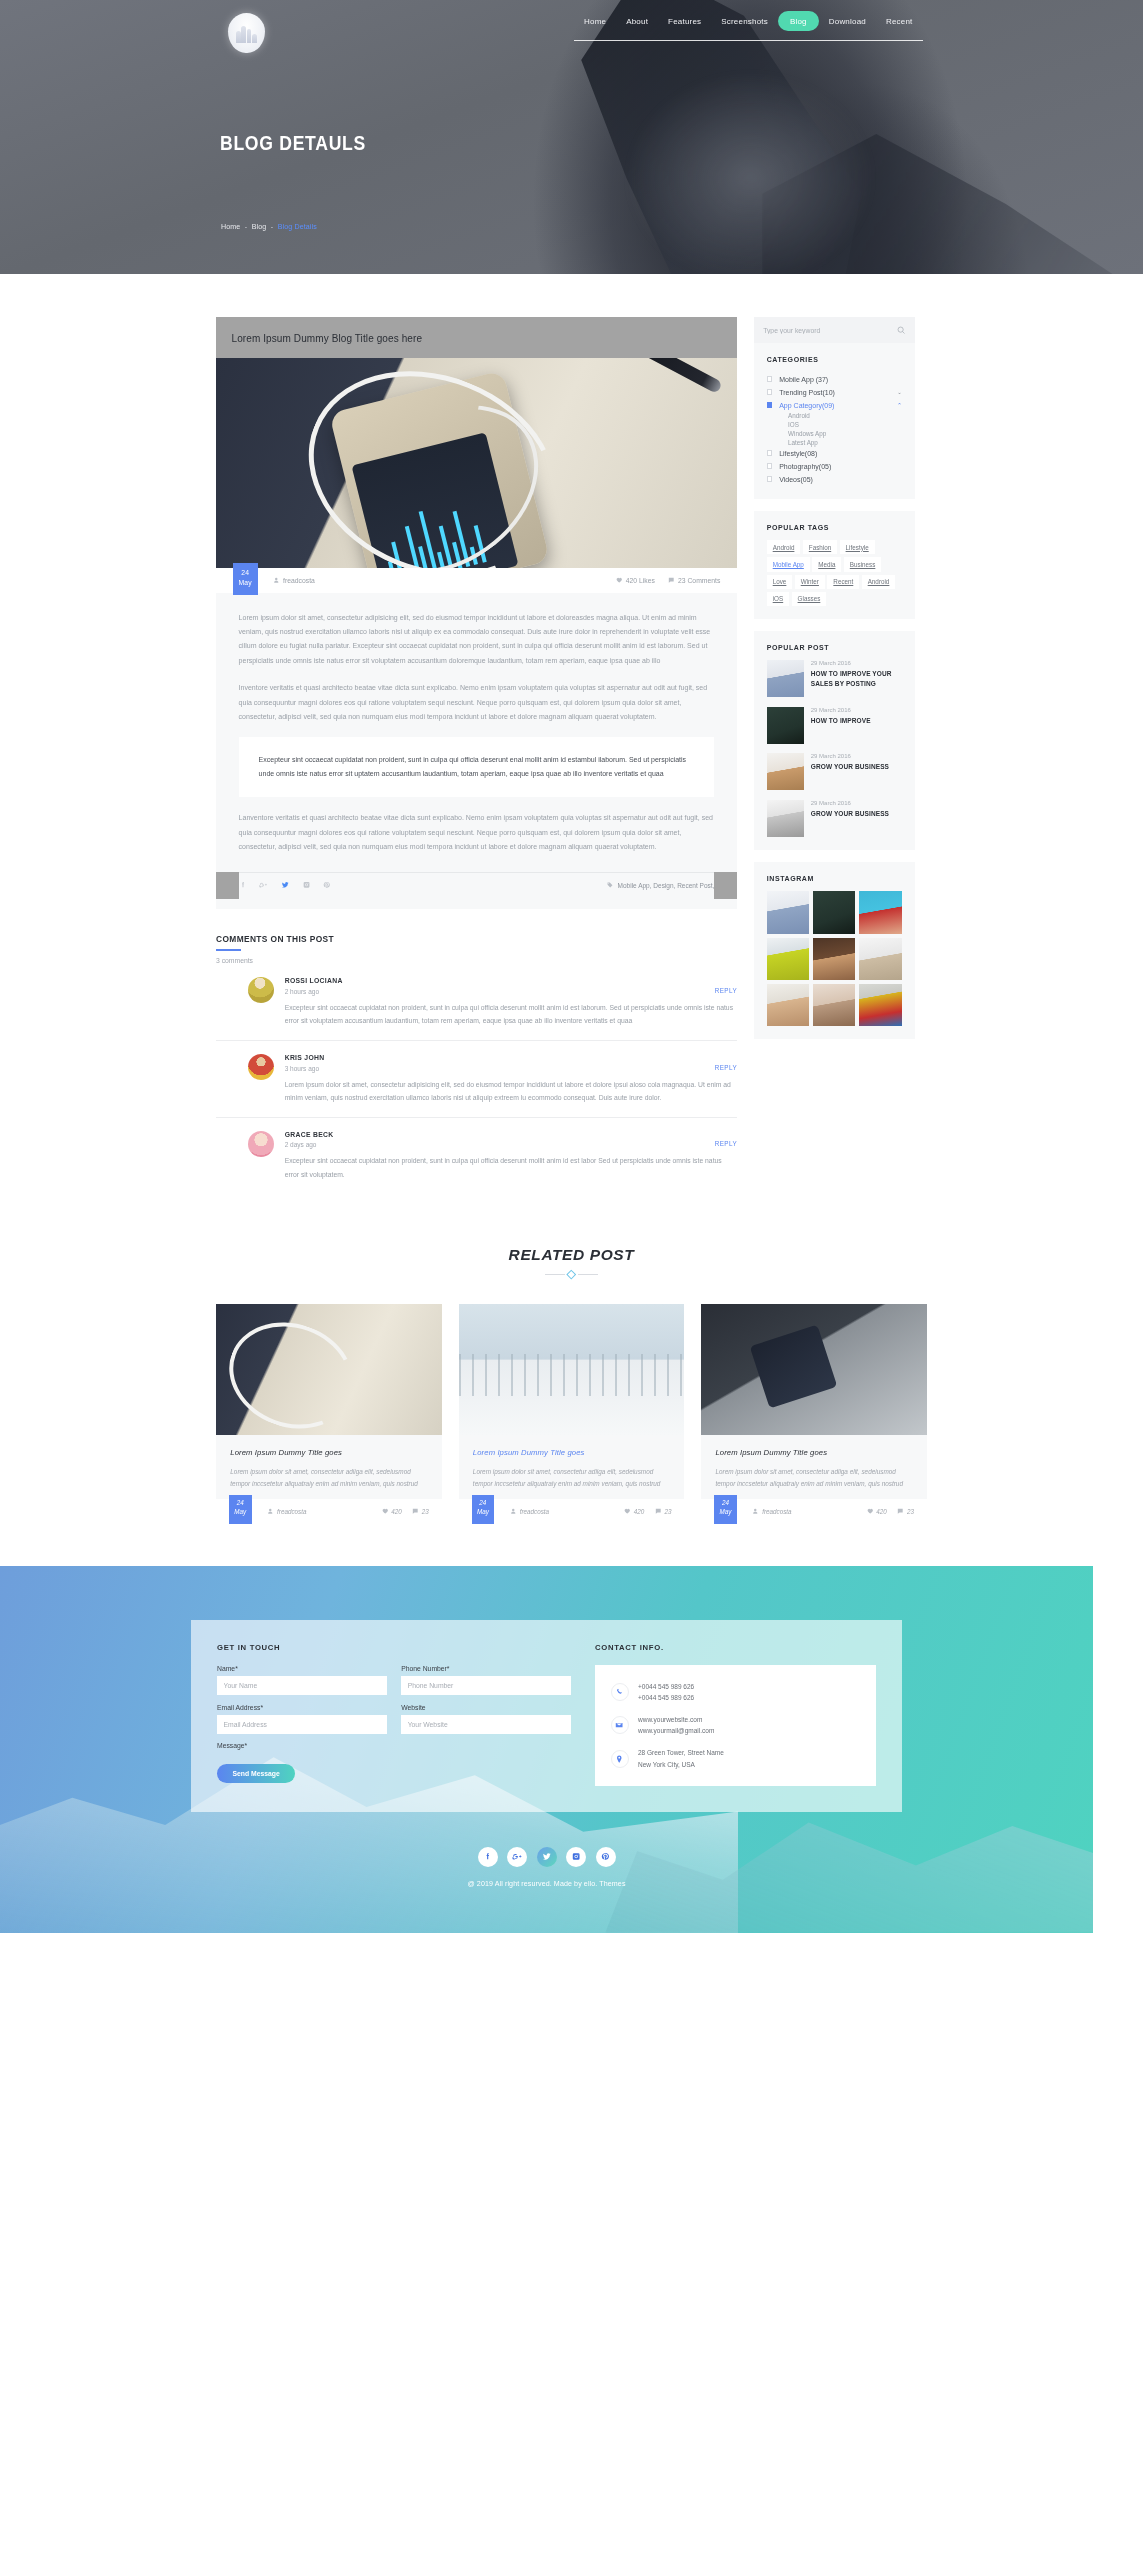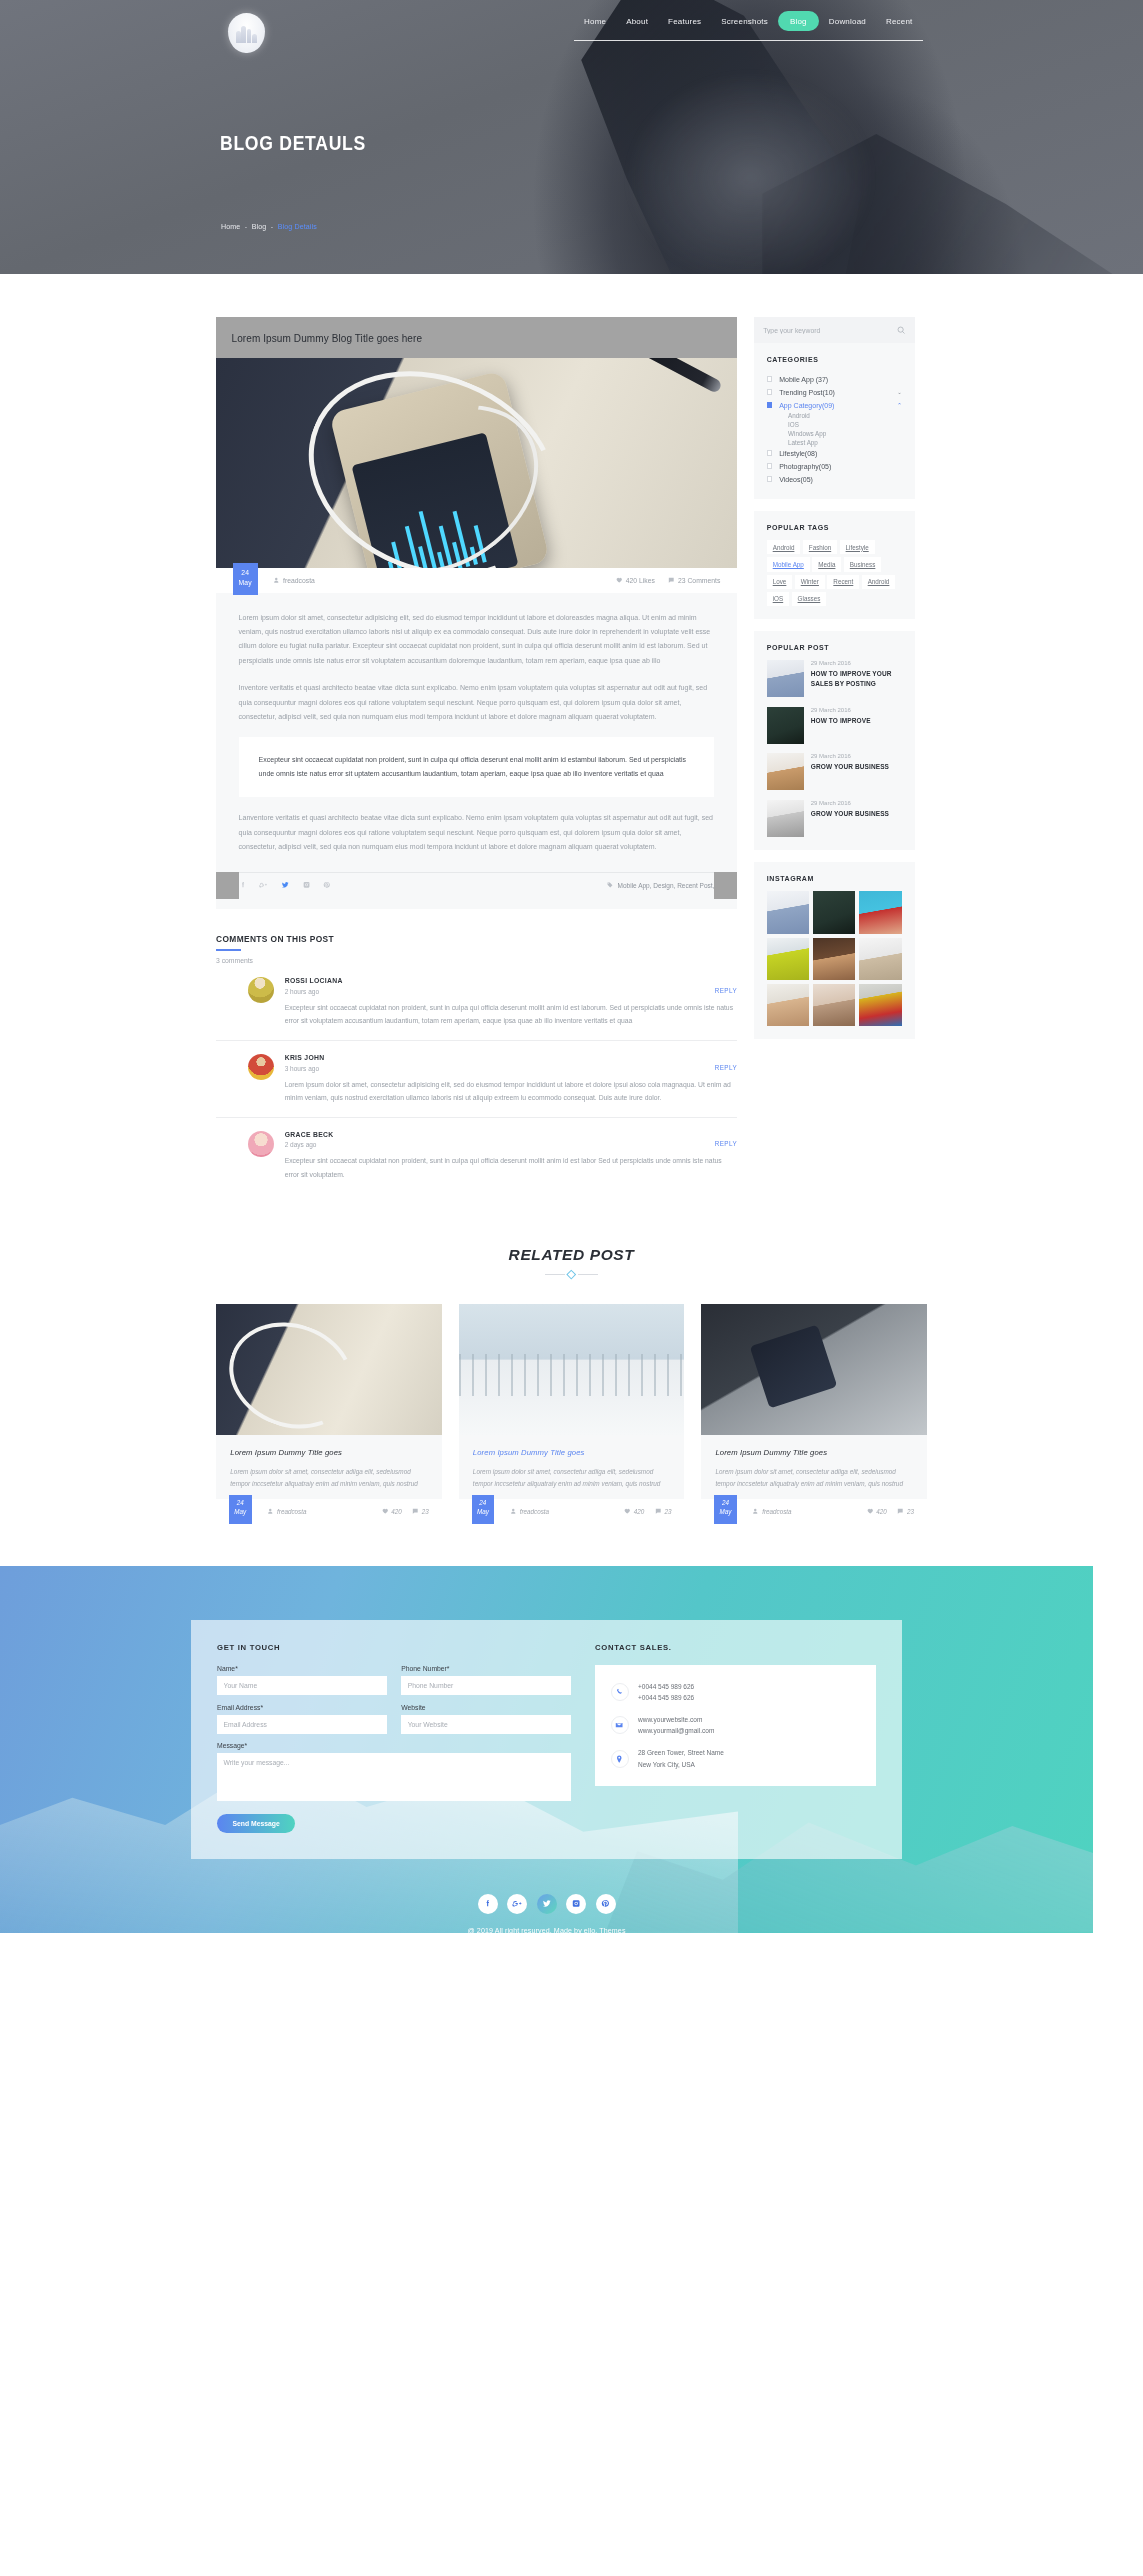--- a/index.html
+++ b/index.html
@@ -977,28 +977,27 @@
           <input class="git-input" type="text" placeholder="Email Address" style="">
         </div>
         <div class="git-field">
           <label class="git-label">Website</label>
           <input class="git-input" type="text" placeholder="Your Website" style="">
         </div>
       </div>
 
       <div>
         <label class="git-label">Message*</label>
-        <textarea class="git-area" placeholder="Write your message..." style=""></textarea>
       </div>
 
       <button class="send-btn">Send Message</button>
     </div>
 
     <div class="cinfo">
-      <div class="cinfo-head">CONTACT SALES.</div>
+      <div class="cinfo-head">CONTACT INFO.</div>
       <div class="cinfo-card">
         <div class="cinfo-row">
           <div class="cinfo-ic">
             <svg width="7.7" height="7.7" viewBox="0 0 16 16">
                 <path d="M4.2 1.8l1.6 1.6-1.3 1.4a9 9 0 004.7 4.7l1.4-1.3 1.6 1.6-1.7 1.8c-.4.4-1 .5-1.5.3A12 12 0 012.1 5c-.2-.5-.1-1.1.3-1.5l1.8-1.7z"></path>
               </svg>
           </div>
           <div class="cinfo-txt">
             <div>+0044 545 989 626</div>
             <div>+0044 545 989 626</div>

